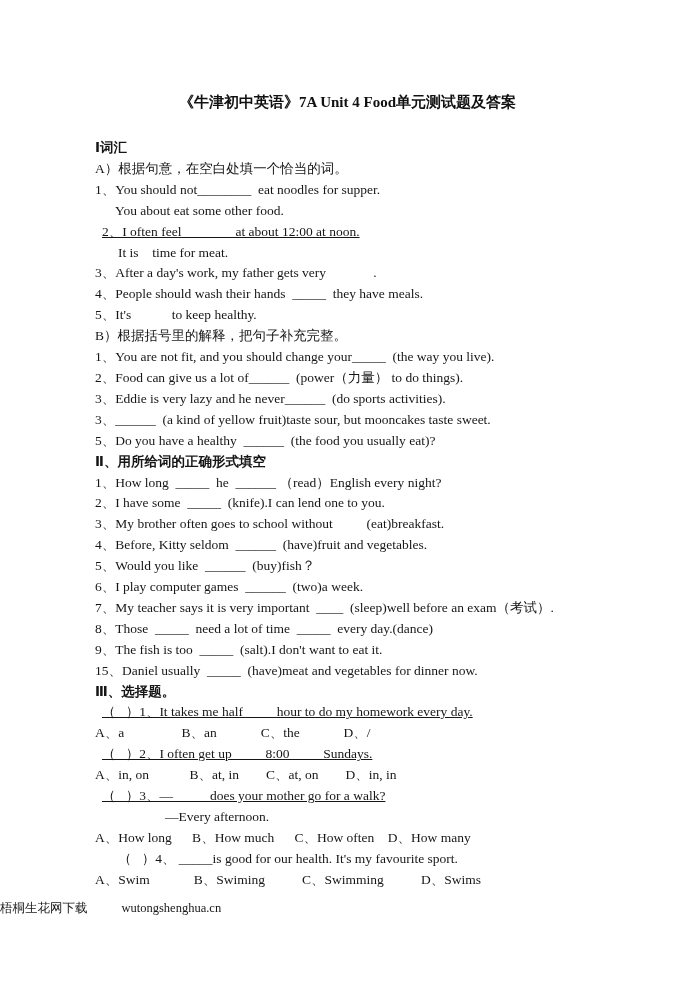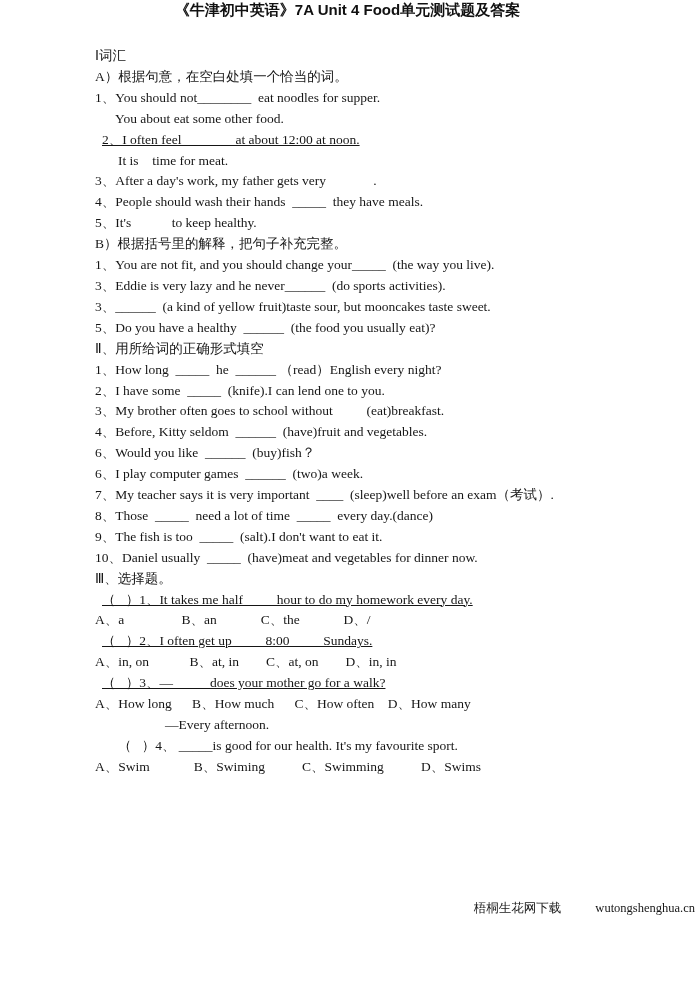--- a/index.html
+++ b/index.html
@@ -7,52 +7,53 @@
   .page {
     position: relative;
     width: 695px;
     height: 982px;
     background: #ffffff;
     overflow: hidden;
     font-family: "Liberation Serif", "DejaVu Serif", serif;
     color: #161616;
   }
   .title {
+    padding-top: 92px;
     text-align: center;
     font-size: 15px;
     line-height: 20px;
     font-weight: 600;
     color: #111111;
-    font-family: Liberation Sans, sans-serif;
+    font-family: Liberation Serif, serif;
     white-space: pre-wrap;
   }
   .content {
     margin: 26px 50px 0 95px;
     font-size: 13.5px;
   }
   .ln {
     line-height: 20.9px;
     min-height: 20.9px;
     white-space: pre-wrap;
   }
   .hd {
-    font-weight: normal;
+    font-weight: bold;
     font-family: "Liberation Sans", "DejaVu Sans", sans-serif;
     font-size: 13.5px;
   }
   .i1 { padding-left: 7px; text-decoration: underline; }
   .i2 { padding-left: 20px; }
   .i3 { padding-left: 23px; }
   .i4 { padding-left: 70px; }
   .footer {
     position: absolute;
     left: 0;
     right: 0;
     top: 898px;
-    text-align: right;
+    text-align: left;
     font-size: 12.5px;
     line-height: 20px;
     color: #161616;
   }
   .footer .site-name { margin-right: 34px; }
 </style>
 </head>
 <body>
 
 <div class="page">
@@ -64,42 +65,43 @@
     <div class="ln">A）根据句意，在空白处填一个恰当的词。</div>
     <div class="ln">1、You should not________  eat noodles for supper.</div>
     <div class="ln i2">You about eat some other food.</div>
     <div class="ln i1">2、I often feel  ______  at about 12:00 at noon.</div>
     <div class="ln i3">It is    time for meat.</div>
     <div class="ln">3、After a day's work, my father gets very              .</div>
     <div class="ln">4、People should wash their hands  _____  they have meals.</div>
     <div class="ln">5、It's            to keep healthy.</div>
     <div class="ln">B）根据括号里的解释，把句子补充完整。</div>
     <div class="ln">1、You are not fit, and you should change your_____  (the way you live).</div>
+    <div class="ln">2、Food can give us a lot of______  (power（力量） to do things).</div>
     <div class="ln">3、Eddie is very lazy and he never______  (do sports activities).</div>
     <div class="ln">3、______  (a kind of yellow fruit)taste sour, but mooncakes taste sweet.</div>
     <div class="ln">5、Do you have a healthy  ______  (the food you usually eat)?</div>
     <div class="ln hd">Ⅱ、用所给词的正确形式填空</div>
     <div class="ln">1、How long  _____  he  ______ （read）English every night?</div>
     <div class="ln">2、I have some  _____  (knife).I can lend one to you.</div>
     <div class="ln">3、My brother often goes to school without          (eat)breakfast.</div>
     <div class="ln">4、Before, Kitty seldom  ______  (have)fruit and vegetables.</div>
-    <div class="ln">6、Would you like  ______  (buy)fish？</div>
+    <div class="ln">5、Would you like  ______  (buy)fish？</div>
     <div class="ln">6、I play computer games  ______  (two)a week.</div>
     <div class="ln">7、My teacher says it is very important  ____  (sleep)well before an exam（考试）.</div>
     <div class="ln">8、Those  _____  need a lot of time  _____  every day.(dance)</div>
     <div class="ln">9、The fish is too  _____  (salt).I don't want to eat it.</div>
-    <div class="ln">10、Daniel usually  _____  (have)meat and vegetables for dinner now.</div>
+    <div class="ln">15、Daniel usually  _____  (have)meat and vegetables for dinner now.</div>
     <div class="ln hd">Ⅲ、选择题。</div>
     <div class="ln i1">（   ）1、It takes me half____  hour to do my homework every day.</div>
     <div class="ln">A、a                 B、an             C、the             D、/</div>
     <div class="ln i1">（   ）2、I often get up  ____8:00  ____Sundays.</div>
     <div class="ln">A、in, on            B、at, in        C、at, on        D、in, in</div>
     <div class="ln i1">（   ）3、— _____does your mother go for a walk?</div>
+    <div class="ln i4">—Every afternoon.</div>
     <div class="ln">A、How long      B、How much      C、How often    D、How many</div>
-    <div class="ln i4">—Every afternoon.</div>
     <div class="ln i3">（   ）4、 _____is good for our health. It's my favourite sport.</div>
     <div class="ln">A、Swim             B、Swiming           C、Swimming           D、Swims</div>
   </div>
 
   <div class="footer">
     <span class="site-name">梧桐生花网下载</span><span>wutongshenghua.cn</span>
   </div>
 
 </div>
 

